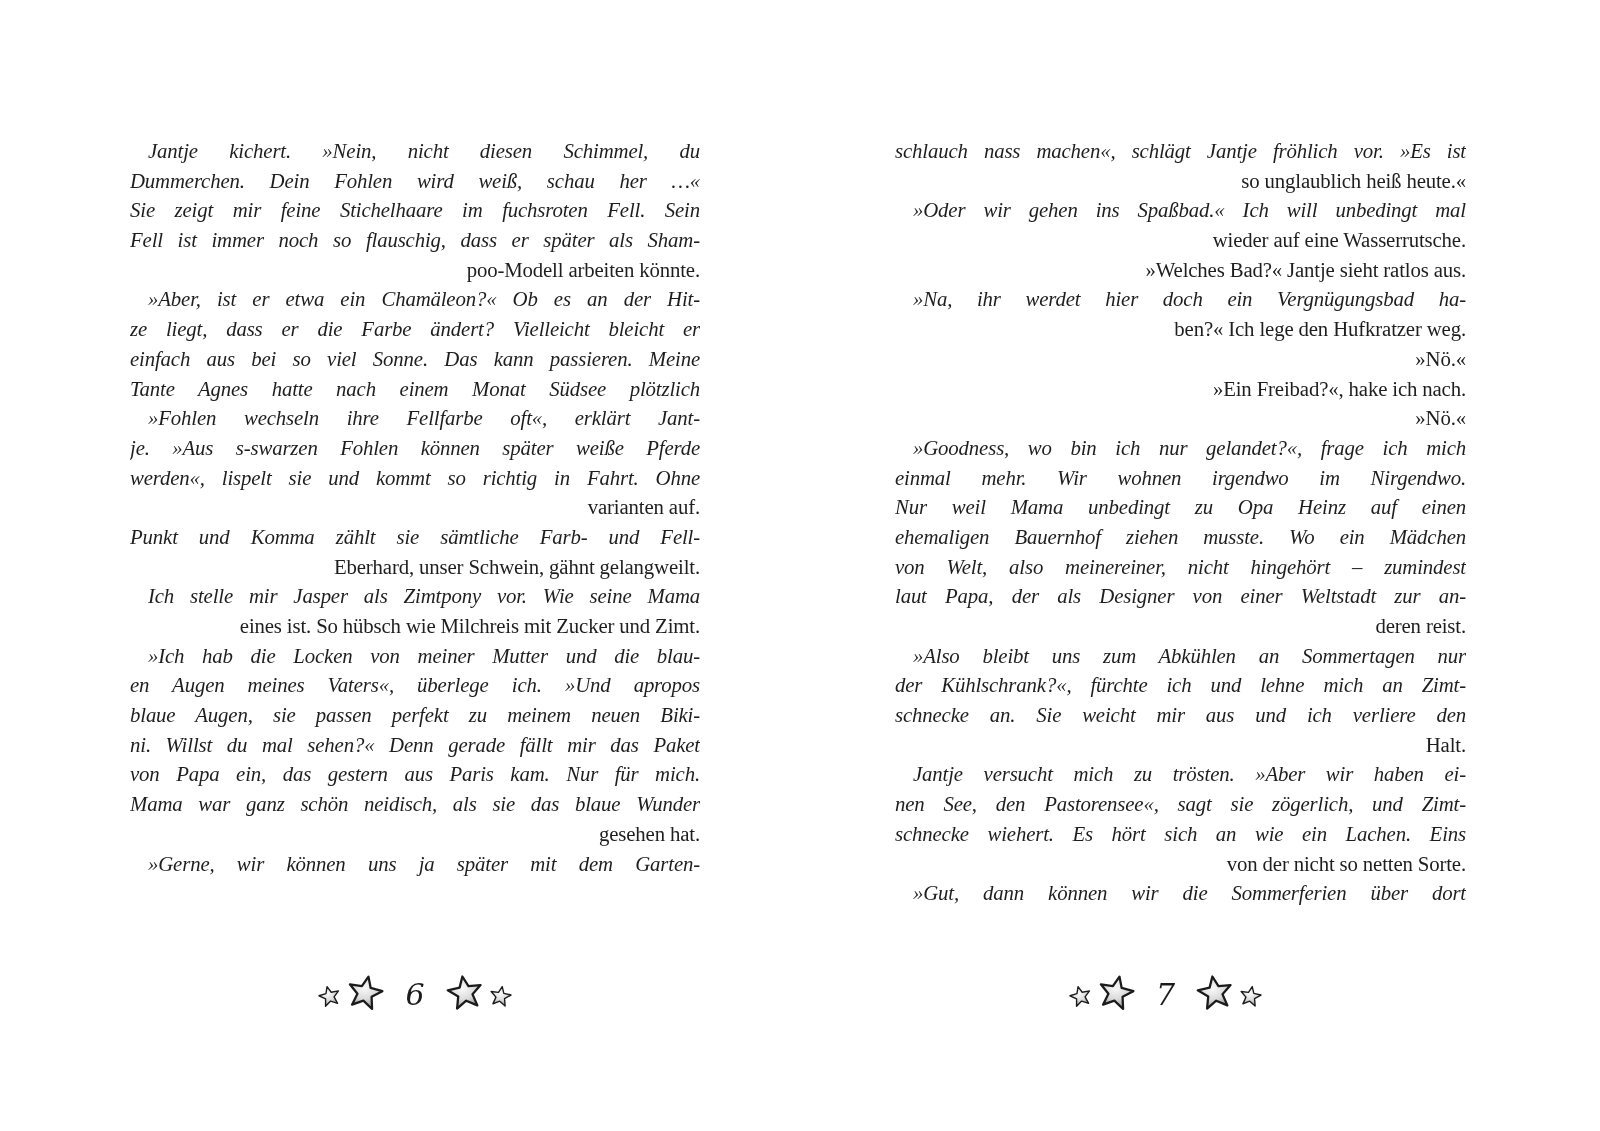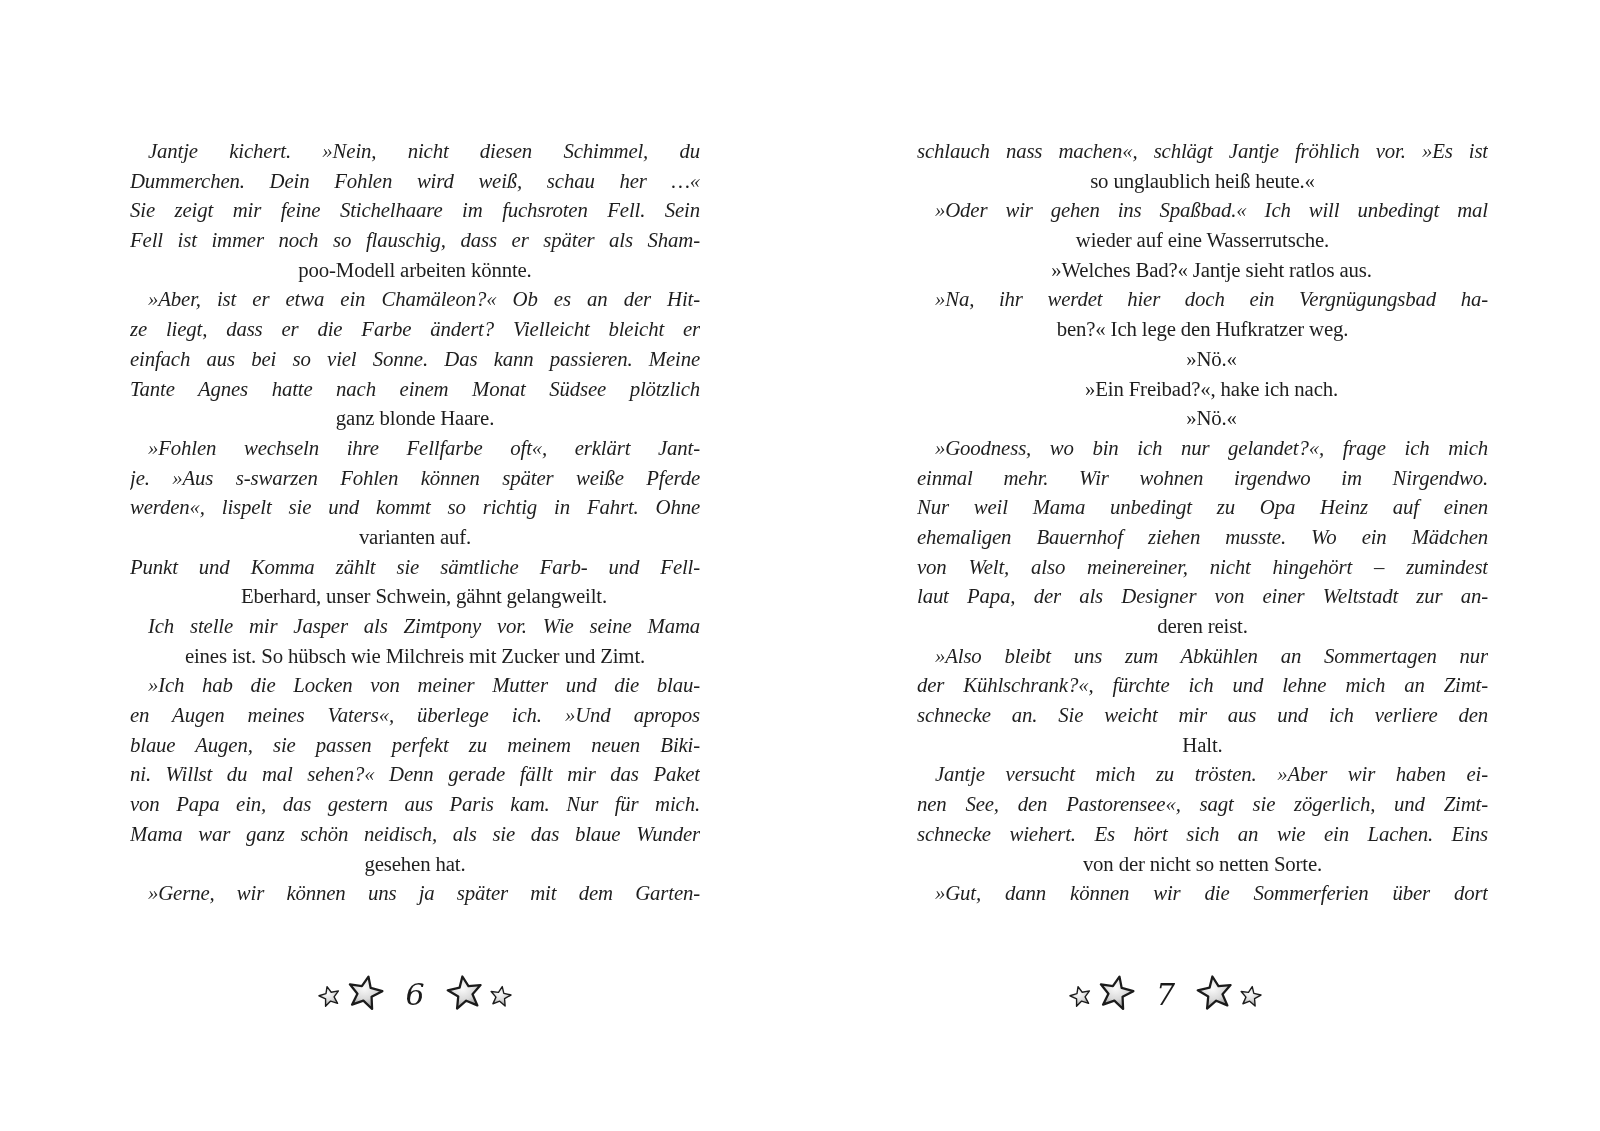--- a/index.html
+++ b/index.html
@@ -16,26 +16,26 @@
     color: #1e1e1e;
   }
   .page-col {
     position: absolute;
     top: 136px;
     font-size: 20.8px;
     line-height: 29.7px;
     letter-spacing: -0.15px;
   }
   #col-left  { left: 130px; width: 570px; }
-  #col-right { left: 895px; width: 571px; margin-left: 22px; }
+  #col-right { left: 895px; width: 571px; }
 
   .line {
     height: 29.7px;
     overflow: hidden;
-    text-align: center;
+    text-align: right;
   }
   .line.j {
     text-align: justify;
     text-align-last: justify;
     font-style: italic;
   }
   .line.ind {
     text-indent: 18px;
   }
 
@@ -87,21 +87,20 @@
 <div id="col-left" class="page-col">
     <div class="line j ind">Jantje kichert. »Nein, nicht diesen Schimmel, du</div>
     <div class="line j">Dummerchen. Dein Fohlen wird weiß, schau her …«</div>
     <div class="line j">Sie zeigt mir feine Stichelhaare im fuchsroten Fell. Sein</div>
     <div class="line j">Fell ist immer noch so flauschig, dass er später als Sham-</div>
     <div class="line">poo-Modell arbeiten könnte.</div>
     <div class="line j ind">»Aber, ist er etwa ein Chamäleon?« Ob es an der Hit-</div>
     <div class="line j">ze liegt, dass er die Farbe ändert? Vielleicht bleicht er</div>
     <div class="line j">einfach aus bei so viel Sonne. Das kann passieren. Meine</div>
     <div class="line j">Tante Agnes hatte nach einem Monat Südsee plötzlich</div>
-    <div class="line">ganz blonde Haare.</div>
     <div class="line j ind">»Fohlen wechseln ihre Fellfarbe oft«, erklärt Jant-</div>
     <div class="line j">je. »Aus s-swarzen Fohlen können später weiße Pferde</div>
     <div class="line j">werden«, lispelt sie und kommt so richtig in Fahrt. Ohne</div>
     <div class="line">varianten auf.</div>
     <div class="line j">Punkt und Komma zählt sie sämtliche Farb- und Fell-</div>
     <div class="line ind">Eberhard, unser Schwein, gähnt gelangweilt.</div>
     <div class="line j ind">Ich stelle mir Jasper als Zimtpony vor. Wie seine Mama</div>
     <div class="line">eines ist. So hübsch wie Milchreis mit Zucker und Zimt.</div>
     <div class="line j ind">»Ich hab die Locken von meiner Mutter und die blau-</div>
     <div class="line j">en Augen meines Vaters«, überlege ich. »Und apropos</div>

